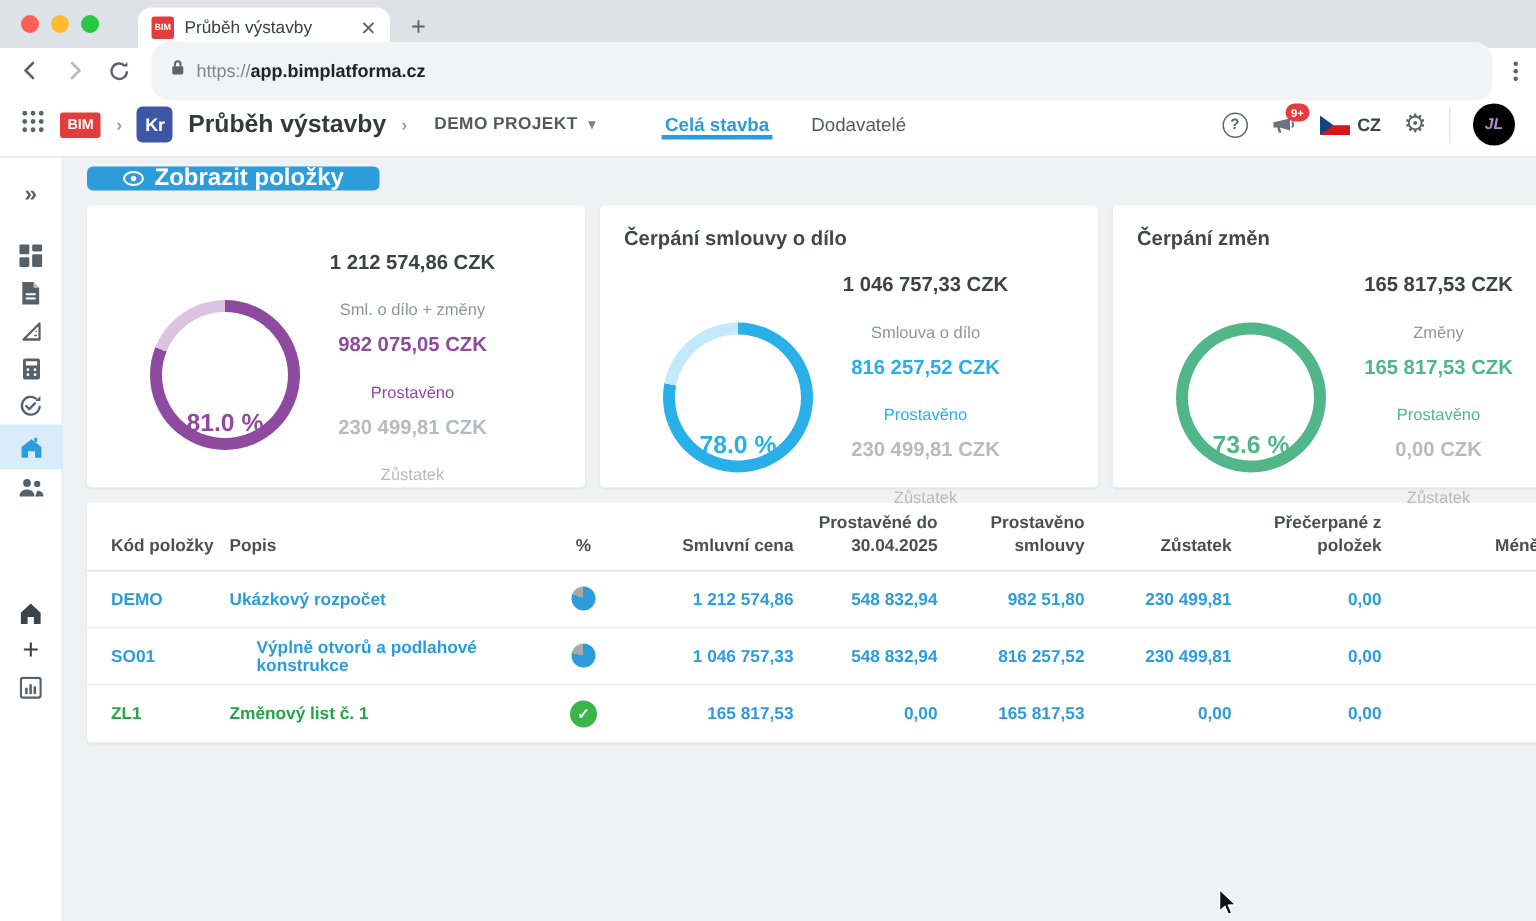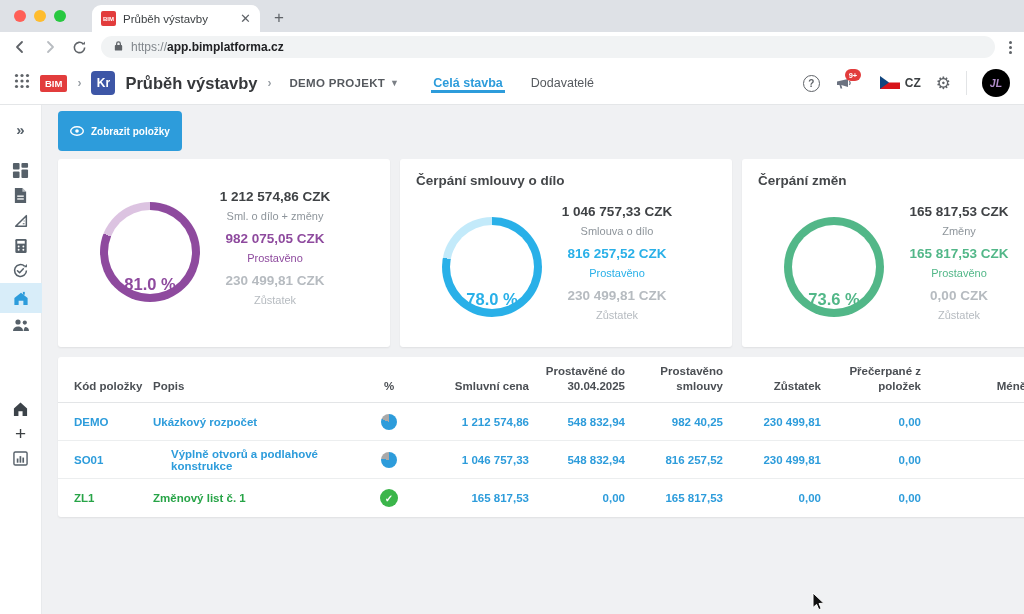--- a/index.html
+++ b/index.html
@@ -13,70 +13,70 @@
   .light.red{background:#ff5f57}.light.yellow{background:#febc2e}.light.green{background:#28c840}
   .tab { width:168px; height:27px; background:#fff; border-radius:9px 9px 0 0; display:flex; align-items:center; padding:0 9px; gap:7px; }
   .favicon { width:15px; height:15px; background:#e23c3c; border-radius:2px; color:#fff; font-size:6px; font-weight:bold; display:flex; align-items:center; justify-content:center; flex:none; }
   .tab-title { font-size:11.5px; color:#3c4043; flex:1; white-space:nowrap; overflow:hidden; }
   .tab-close { color:#5f6368; font-size:13px; line-height:1; cursor:default; }
   .newtab { color:#5f6368; font-size:17px; margin:0 0 4px 14px; }
 
   .urlrow { height:30px; background:#fff; display:flex; align-items:center; padding:0 12px; gap:14px; }
   .navic { color:#5f6368; display:flex; align-items:center; }
   .navic.disabled { color:#b8bcc1; }
-  .pill { flex:1; height:22px; background:#f1f3f4; border-radius:12px; display:flex; align-items:center; padding:0 12px; gap:7px; }
+  .pill { flex:1; height:39px; background:#f1f3f4; border-radius:12px; display:flex; align-items:center; padding:0 12px; gap:7px; }
   .url { font-size:12px; color:#202124; }
   .url .scheme { color:#80868b; }
   .kebab { color:#5f6368; font-size:13px; letter-spacing:0; line-height:4px; display:flex; flex-direction:column; gap:2px; align-items:center;}
   .kebab i{width:3px;height:3px;border-radius:50%;background:#5f6368;display:block}
 
   
   .appheader { height:43px; background:#fff; border-bottom:1px solid #e4e6e8; display:flex; align-items:stretch; padding:0 14px; }
   .ah-left { display:flex; align-items:center; gap:10px; }
   .logo-bim { background:#e23c3c; color:#fff; font-weight:bold; font-size:9.5px; padding:3px 5px; border-radius:2px; }
   .logo-kr { width:24px; height:24px; background:#3d56a6; border-radius:4px; color:#fff; font-weight:bold; font-size:12px; display:flex; align-items:center; justify-content:center; }
   .crumb-chev { color:#9aa0a6; font-size:12px; font-weight:bold; }
   .page-title { font-size:16.5px; font-weight:bold; color:#36383b; }
   .project { font-size:11.5px; font-weight:bold; color:#55595e; letter-spacing:.3px; display:flex; align-items:center; gap:5px; margin-left:8px;}
   .project .caret{ font-size:9px; color:#7a7f85;}
-  .htabs { display:flex; margin-left:22px; }
+  .htabs { display:flex; margin-left:32px; }
   .htab { display:flex; align-items:center; padding:0 2px; margin-right:24px; font-size:12.5px; color:#55595e; border-bottom:3px solid transparent; padding-top:3px;}
   .htab.active { color:#2d9cdb; font-weight:bold; border-bottom-color:#2d9cdb; }
   .ah-right { margin-left:auto; display:flex; align-items:center; gap:15px; }
   .helpc { width:17px; height:17px; border:1.5px solid #5f6368; border-radius:50%; color:#5f6368; font-size:10px; font-weight:bold; display:flex; align-items:center; justify-content:center; }
   .megawrap{ position:relative; display:flex; }
   .badge { position:absolute; top:-6px; right:-8px; background:#e23c3c; color:#fff; font-size:7.5px; font-weight:bold; border-radius:7px; padding:1.5px 3.5px; }
-  .flagwrap{ display:flex; align-items:flex-start; gap:5px;margin-left:12px;}
+  .flagwrap{ display:flex; align-items:flex-end; gap:5px;}
   .cz { font-size:12px; font-weight:bold; color:#3c4043; }
   .gear { color:#5f6368; font-family:"DejaVu Sans", sans-serif; font-size:17px; }
   .vdiv { width:1px; height:24px; background:#e2e4e6; }
   .avatar { width:28px; height:28px; border-radius:50%; background:#000000; color:#b08cc9; font-size:10.5px; font-weight:bold; display:flex; align-items:center; justify-content:center;font-style:italic; }
 
   
   .page { display:flex; height:509px; }
   .sidebar { width:42px; background:#fff; border-right:1px solid #e8eaec; display:flex; flex-direction:column; align-items:center; padding-top:12px; flex:none;}
   .sb { width:42px; height:25px; display:flex; align-items:center; justify-content:center; color:#566069; }
   .sb.expand { margin-bottom:16px; font-size:15px; font-weight:bold; color:#566069; }
   .sb.active { background:#d8edf9; height:30px; }
   .sb.push { margin-top:58px; }
   .sb.plus { font-size:19px; color:#3c4043; }
 
   .main { flex:1; padding:6px 16px 0 16px; }
-  .btn-show { display:inline-flex; align-items:center; gap:7px; background:#2d9cdb; color:#fff; border:none; border-radius:4px; height:40px; padding:0 12px; font-size:10px; font-weight:bold; font-family:inherit; }
+  .btn-show { display:inline-flex; align-items:center; gap:7px; background:#2d9cdb; color:#fff; border:none; border-radius:4px; height:16px; padding:0 24px; font-size:16px; font-weight:bold; font-family:inherit; }
   .cards { display:flex; gap:10px; margin-top:8px; }
   .card { flex:1; background:#fff; border-radius:3px; box-shadow:0 1px 2px rgba(0,0,0,.07); height:188px; padding:14px 16px; }
   .card-title { font-size:13.5px; font-weight:bold; color:#44474a; }
   .card-body { display:flex; align-items:center; margin-top:16px; }
   .donut { width:100px; height:100px; border-radius:50%; margin-left:26px; display:flex; align-items:center; justify-content:center; flex:none; }
   .hole { width:84px; height:84px; background:#fff; border-radius:50%; display:flex; align-items:flex-end; justify-content:center; }
   .pct { font-size:16.5px; font-weight:bold; }
   .stats { margin-left:auto; margin-right:24px; text-align:center; min-width:150px; }
   .stat { margin-bottom:9px; }
   .stat .v { font-size:13.5px; font-weight:bold; }
-  .stat .l { font-size:11px; margin-top:6px; }
+  .stat .l { font-size:11px; margin-top:19px; }
   .stat.dark .v { color:#3f4245; } .stat.dark .l { color:#8e959b; }
   .stat.muted .v { color:#b6bbc0; } .stat.muted .l { color:#b6bbc0; }
 
   
   .tablecard { margin-top:10px; background:#fff; border-radius:3px; box-shadow:0 1px 2px rgba(0,0,0,.07); }
   .trow { display:grid; grid-template-columns:95px 206px 60px 110px 96px 98px 98px 100px 1fr; align-items:center; }
   .thead { border-bottom:1px solid #e3e5e7; min-height:46px; align-items:end; padding:6px 0 8px 0; }
   .th { font-size:11.5px; font-weight:bold; color:#4b4f54; line-height:1.3; }
   .c-left { text-align:left; padding-left:16px; }
   .c-desc { text-align:left; }
@@ -363,21 +363,21 @@
         <div class="th c-right">Přečerpané z položek</div>
         <div class="th c-right c-last">Méně práce</div>
       </div>
 
       <div class="trow drow">
         <div class="code c-left">DEMO</div>
         <div class="desc c-desc" style="padding-left: 0px;">Ukázkový rozpočet</div>
         <div class="c-center"><span class="row-icon" style="background: conic-gradient(rgb(45, 156, 219) 0deg, rgb(45, 156, 219) 81%, rgb(169, 169, 169) 81%, rgb(169, 169, 169) 100%);"></span></div>
         <div class="num c-right">1 212 574,86</div>
         <div class="num c-right">548 832,94</div>
-        <div class="num c-right">982 40,25</div>
+        <div class="num c-right">982 51,80</div>
         <div class="num c-right">230 499,81</div>
         <div class="num c-right">0,00</div>
         <div class="num c-right c-last">0,00</div>
       </div>
 
       <div class="trow drow">
         <div class="code c-left">SO01</div>
         <div class="desc c-desc" style="padding-left: 18px;">Výplně otvorů a podlahové konstrukce</div>
         <div class="c-center"><span class="row-icon" style="background: conic-gradient(rgb(45, 156, 219) 0deg, rgb(45, 156, 219) 78%, rgb(169, 169, 169) 78%, rgb(169, 169, 169) 100%);"></span></div>
         <div class="num c-right">1 046 757,33</div>

